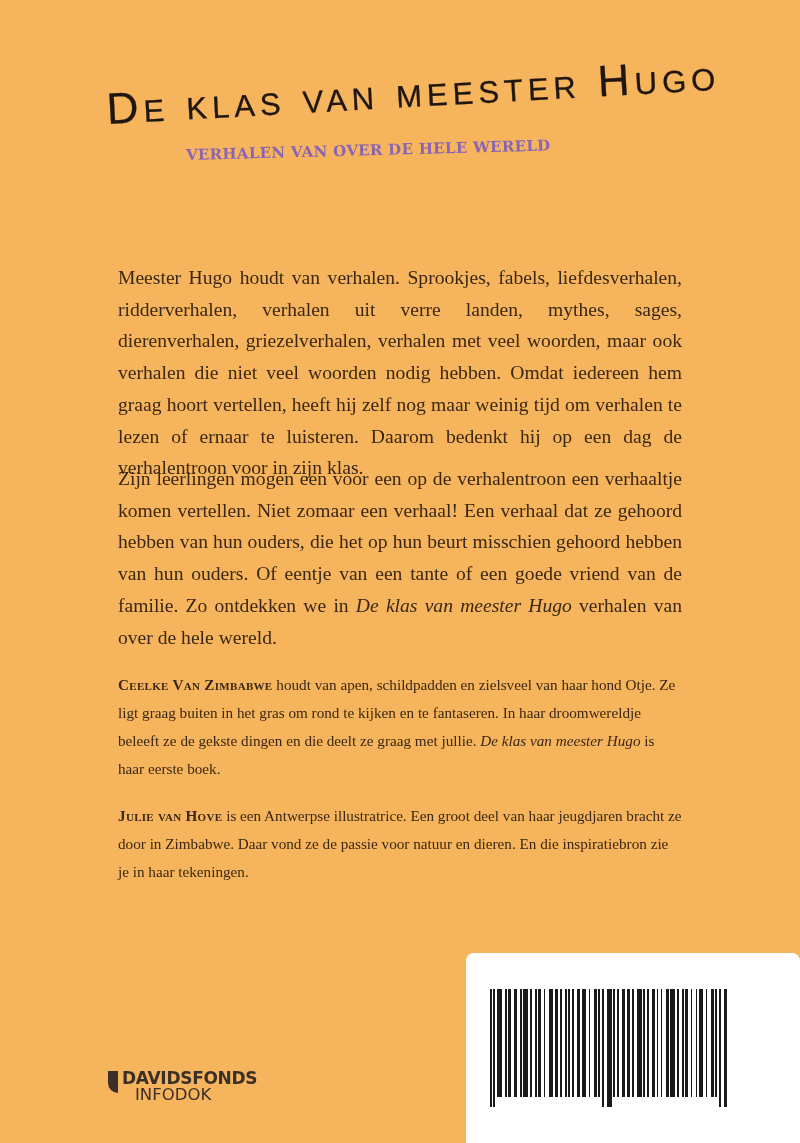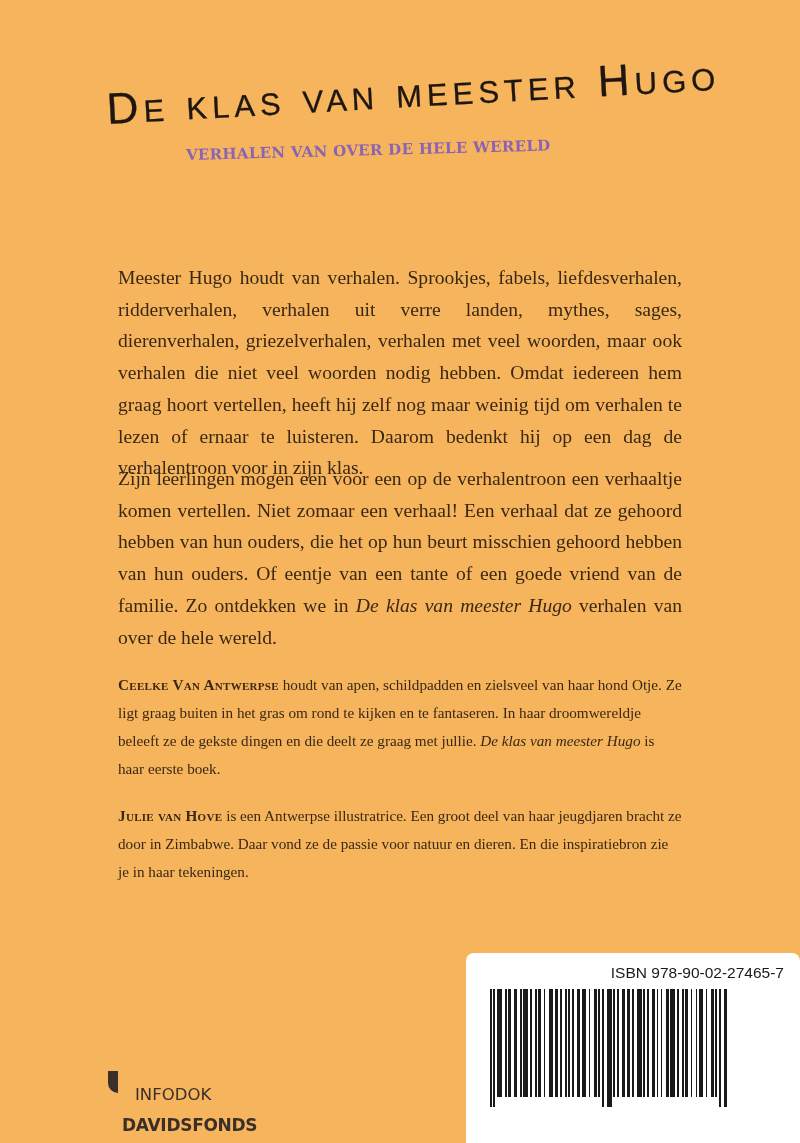--- a/index.html
+++ b/index.html
@@ -67,44 +67,43 @@
     letter-spacing: 6.5px; white-space: nowrap;
   }
   .logo {
     position: absolute; left: 108px; top: 1068px;
     color: #3b2f29; font-family: "DejaVu Sans", sans-serif;
   }
   .logo-mark {
     position: absolute; left: 0; top: 3px; width: 10px; height: 22px;
     background: #3b2f29; border-radius: 0 0 0 10px;
   }
-  .logo-l1 { position: absolute; left: 14px; top: 0; font-weight: bold; font-size: 17px; letter-spacing: -0.3px; white-space: nowrap; margin-top: 47px; }
+  .logo-l1 { position: absolute; left: 14px; top: 0; font-weight: bold; font-size: 17px; letter-spacing: -0.3px; white-space: nowrap; }
   .logo-l2 { position: absolute; left: 27px; top: 17px; font-size: 16.5px; white-space: nowrap; }
 </style>
 </head>
 <body>
 
 <div class="title">De klas van meester Hugo</div>
 <div class="subtitle">VERHALEN VAN OVER DE HELE WERELD</div>
 
 <p class="blurb p1">Meester Hugo houdt van verhalen. Sprookjes, fabels, liefdesverhalen, ridderverhalen, verhalen uit verre landen, mythes, sages, dierenverhalen, griezelverhalen, verhalen met veel woorden, maar ook verhalen die niet veel woorden nodig hebben. Omdat iedereen hem graag hoort vertellen, heeft hij zelf nog maar weinig tijd om verhalen te lezen of ernaar te luisteren. Daarom bedenkt hij op een dag de verhalentroon voor in zijn klas.</p>
 <p class="blurb p2"><span>Zijn leerlingen mogen een voor een op de verhalentroon een verhaaltje komen vertellen. Niet zomaar een verhaal! Een verhaal dat ze gehoord hebben van hun ouders, die het op hun beurt misschien gehoord hebben van hun ouders. Of eentje van een tante of een goede vriend van de familie. Zo ontdekken we in </span><em>De klas van meester Hugo</em><span> verhalen van over de hele wereld.</span></p>
 
-<p class="bio b1"><span class="sc">Ceelke Van Antwerpse</span><span> houdt van apen, schildpadden en zielsveel van haar hond Otje. Ze ligt graag buiten in het gras om rond te kijken en te fantaseren. In haar droomwereldje beleeft ze de gekste dingen en die deelt ze graag met jullie. </span><em>De klas van meester Hugo</em><span> is haar eerste boek.</span></p>
+<p class="bio b1"><span class="sc">Ceelke Van Zimbabwe</span><span> houdt van apen, schildpadden en zielsveel van haar hond Otje. Ze ligt graag buiten in het gras om rond te kijken en te fantaseren. In haar droomwereldje beleeft ze de gekste dingen en die deelt ze graag met jullie. </span><em>De klas van meester Hugo</em><span> is haar eerste boek.</span></p>
 
 <p class="bio b2"><span class="sc">Julie van Hove</span><span> is een Antwerpse illustratrice. Een groot deel van haar jeugdjaren bracht ze door in Zimbabwe. Daar vond ze de passie voor natuur en dieren. En die inspiratiebron zie je in haar tekeningen.</span></p>
 
 <div class="logo">
   <div class="logo-mark"></div>
   <div class="logo-l1">DAVIDSFONDS</div>
   <div class="logo-l2">INFODOK</div>
 </div>
 
 <div class="barcode-box">
-  <div class="isbn-text">ISBN 978-90-02-27465-7</div>
   <div class="bars" id="bars">
       <span class="g" style="width: 1.5px; margin-right: 1.5px;"></span>
       <span class="g" style="width: 1.5px; margin-right: 2.5px;"></span>
       <span style="width: 4.5px; margin-right: 3.5px;"></span>
       <span style="width: 1.5px; margin-right: 1.5px;"></span>
       <span style="width: 3px; margin-right: 2.5px;"></span>
       <span style="width: 3px; margin-right: 3.5px;"></span>
       <span style="width: 1.5px; margin-right: 1.5px;"></span>
       <span style="width: 4.5px; margin-right: 2.5px;"></span>
       <span style="width: 1.5px; margin-right: 3.5px;"></span>

